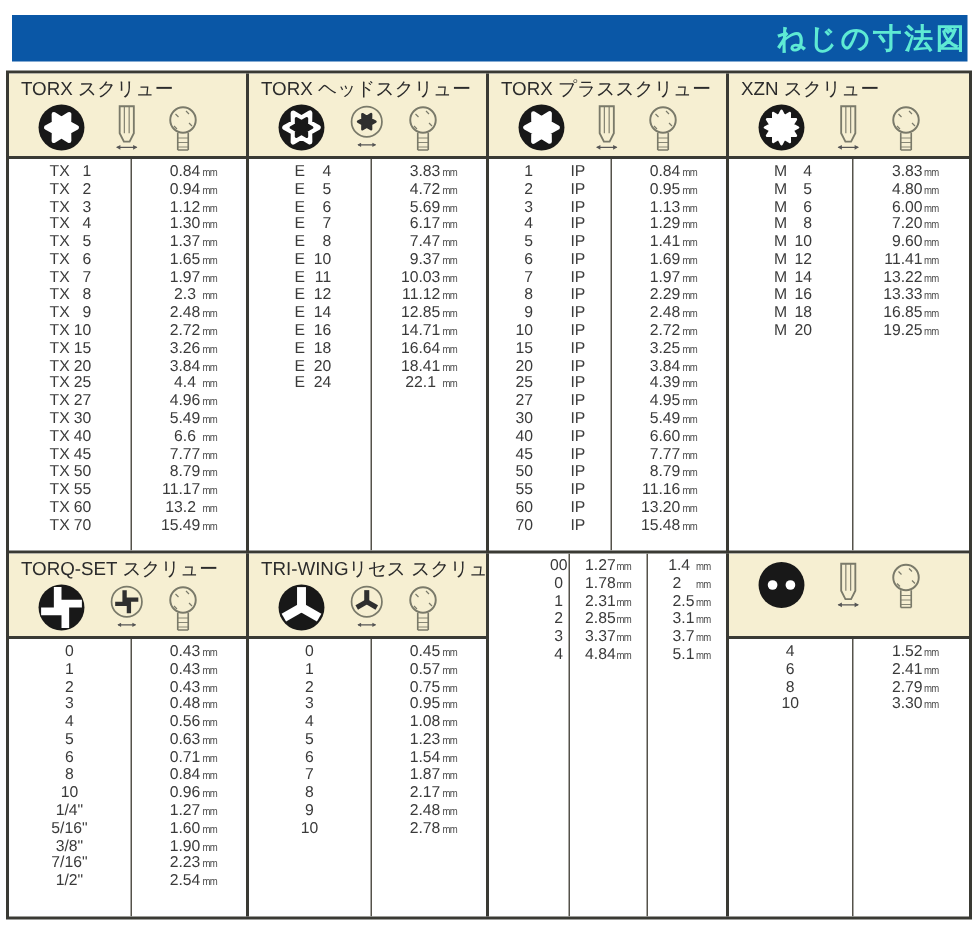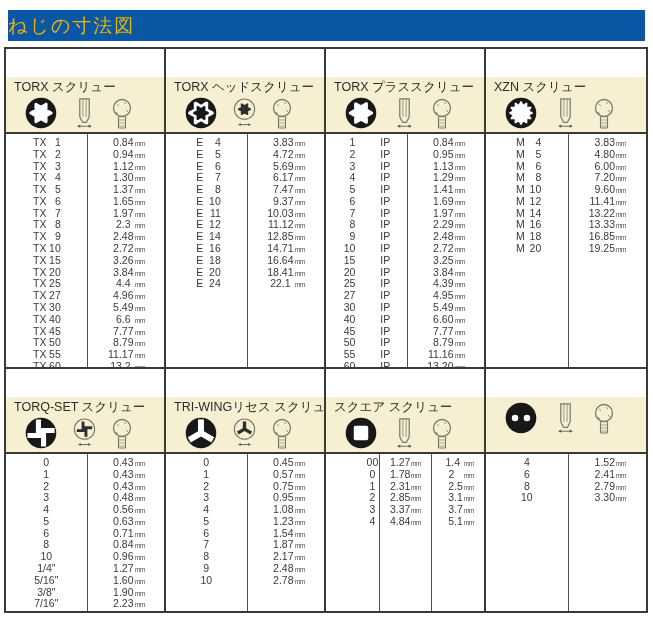--- a/index.html
+++ b/index.html
@@ -3,35 +3,34 @@
 <meta charset="utf-8">
 <style>
   html,body{margin:0;padding:0;}
   body{
     width:653px;height:624px;background:#ffffff;overflow:hidden;
     font-family:"Liberation Sans","DejaVu Sans",sans-serif;
     -webkit-font-smoothing:antialiased;
   }
   .titlebar{
     margin:10px 8px 6px 8px;height:31px;background:#0a57a6;
-    display:flex;align-items:center;justify-content:flex-start;
-    color:#eab308;font-size:19px;font-weight:normal;letter-spacing:2px;
+    display:flex;align-items:center;justify-content:flex-end;
+    color:#5eead4;font-size:19px;font-weight:bold;letter-spacing:2px;
   }
   .table{
     margin:0 5px 0 4px;height:562px;border:2px solid #3a3a34;
     display:grid;grid-template-columns:repeat(4,1fr);grid-template-rows:320px 242px;
     background:#ffffff;
   }
   .sec{box-sizing:border-box;border-right:2px solid #3a3a34;display:flex;flex-direction:column;overflow:hidden;}
   .sec:nth-child(4n){border-right:none;}
   .sec.top{border-bottom:2px solid #3a3a34;}
   .sec-header{
     box-sizing:border-box;height:57px;background:#f6efd2;border-bottom:2px solid #3a3a34;
     padding:3px 6px 16px 8px;
-    margin-top:28px;
   }
   .sec-title{font-size:12.5px;color:#2b2b2b;white-space:nowrap;line-height:15px;}
   .icons{display:flex;align-items:center;justify-content:space-between;height:36px;padding:0 24px 0 10px;}
   .ic{display:block;}
   .ic.drive{width:34px;height:34px;}
   .ic.mid{width:27px;height:34px;}
   .ic.head{width:24px;height:33px;}
   .rows{flex:1 1 auto;position:relative;padding-top:2px;}
   .rows::before{content:"";position:absolute;top:0;bottom:0;left:51%;border-left:1px solid #55524a;}
   .sec.cols3 .rows::before{left:33.5%;}
@@ -1279,35 +1278,20 @@
           </div>
           <div class="cell val">
             <span class="vnum">2.78</span>
             <span class="unit">mm</span>
           </div>
         </div>
       </div>
   </section>
 
   <section class="sec cols3">
-    <div class="sec-header">
-      <div class="sec-title">スクエア スクリュー</div>
-      <div class="icons">
-        <svg class="ic drive" viewBox="-20 -20 40 40">
-          <circle r="18" fill="#181818"></circle>
-            <use href="#g-square" style="color:#ffffff"></use>
-        </svg>
-        <svg class="ic mid" viewBox="-12 -18 24 36">
-            <use href="#g-bit"></use>
-          </svg>
-        <svg class="ic head" viewBox="-12 -15 24 33">
-            <use href="#g-screw"></use>
-          </svg>
-      </div>
-    </div>
     <div class="rows">
         <div class="row">
           <div class="cell size">
             <span class="sz">
               <span class="num plain">00</span>
             </span>
           </div>
           <div class="cell val">
             <span class="vnum">1.27</span>
             <span class="unit">mm</span>

